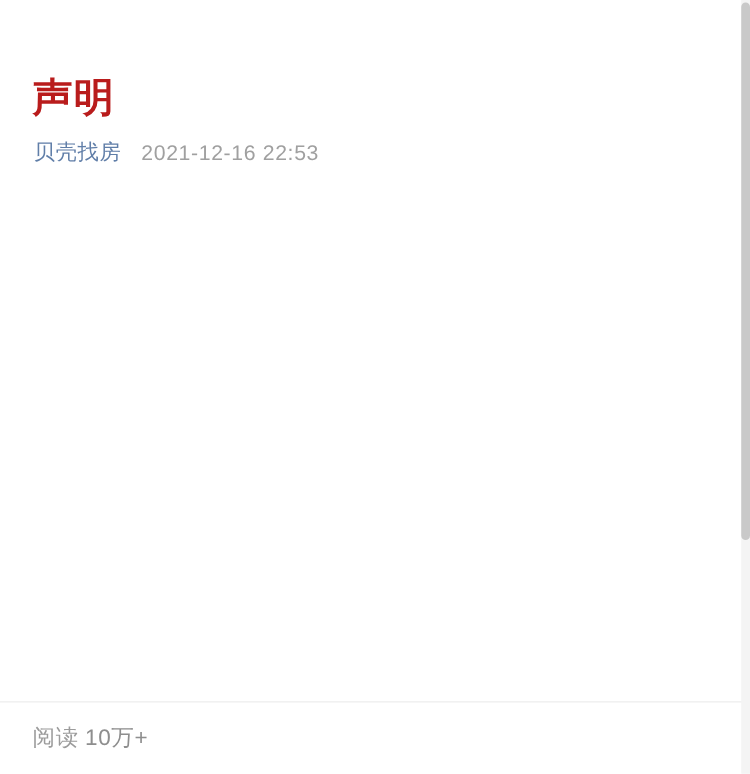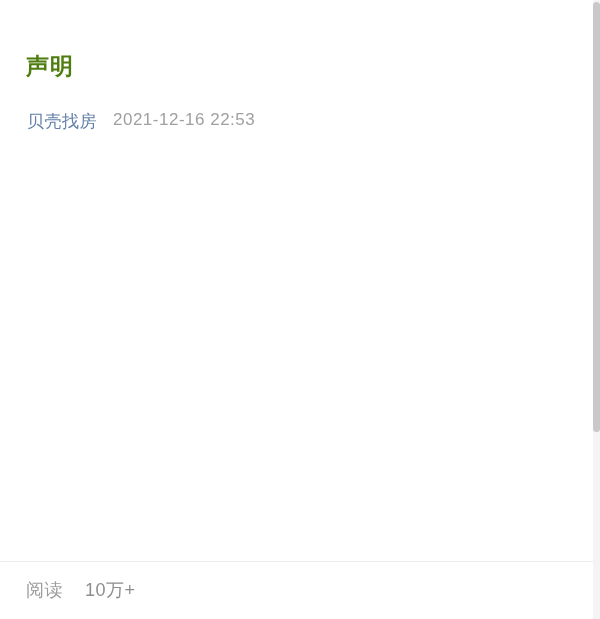--- a/index.html
+++ b/index.html
@@ -18,32 +18,32 @@
     position: relative;
     width: 600px;
     height: 619px;
     box-sizing: border-box;
     background: #ffffff;
   }
   .article-title {
     position: absolute;
     left: 26px;
     top: 38px;
-    font-size: 23px;
+    font-size: 32px;
     font-weight: bold;
-    color: #4d7c0f;
+    color: #b91c1c;
     letter-spacing: 1px;
     line-height: 1.2;
   }
   .meta-row {
     position: absolute;
     left: 27px;
     top: 110px;
     display: flex;
-    align-items: flex-start;
+    align-items: flex-end;
     font-size: 17px;
     color: #9a9a9a;
   }
   .meta-source {
     color: #607ea8;
     margin-right: 16px;
     letter-spacing: 0.5px;
   }
   .meta-date {
     color: #a0a0a0;
@@ -72,21 +72,21 @@
   .read-row {
     position: absolute;
     left: 26px;
     top: 578px;
     display: flex;
     align-items: baseline;
     font-size: 18px;
     color: #9c9c9c;
   }
   .read-label {
-    margin-right: 22px;
+    margin-right: 5px;
     letter-spacing: 0.5px;
   }
   .read-count {
     color: #8e8e8e;
     letter-spacing: 0.5px;
     text-align: right;
   }
   .scrollbar-track {
     position: absolute;
     right: 0;

